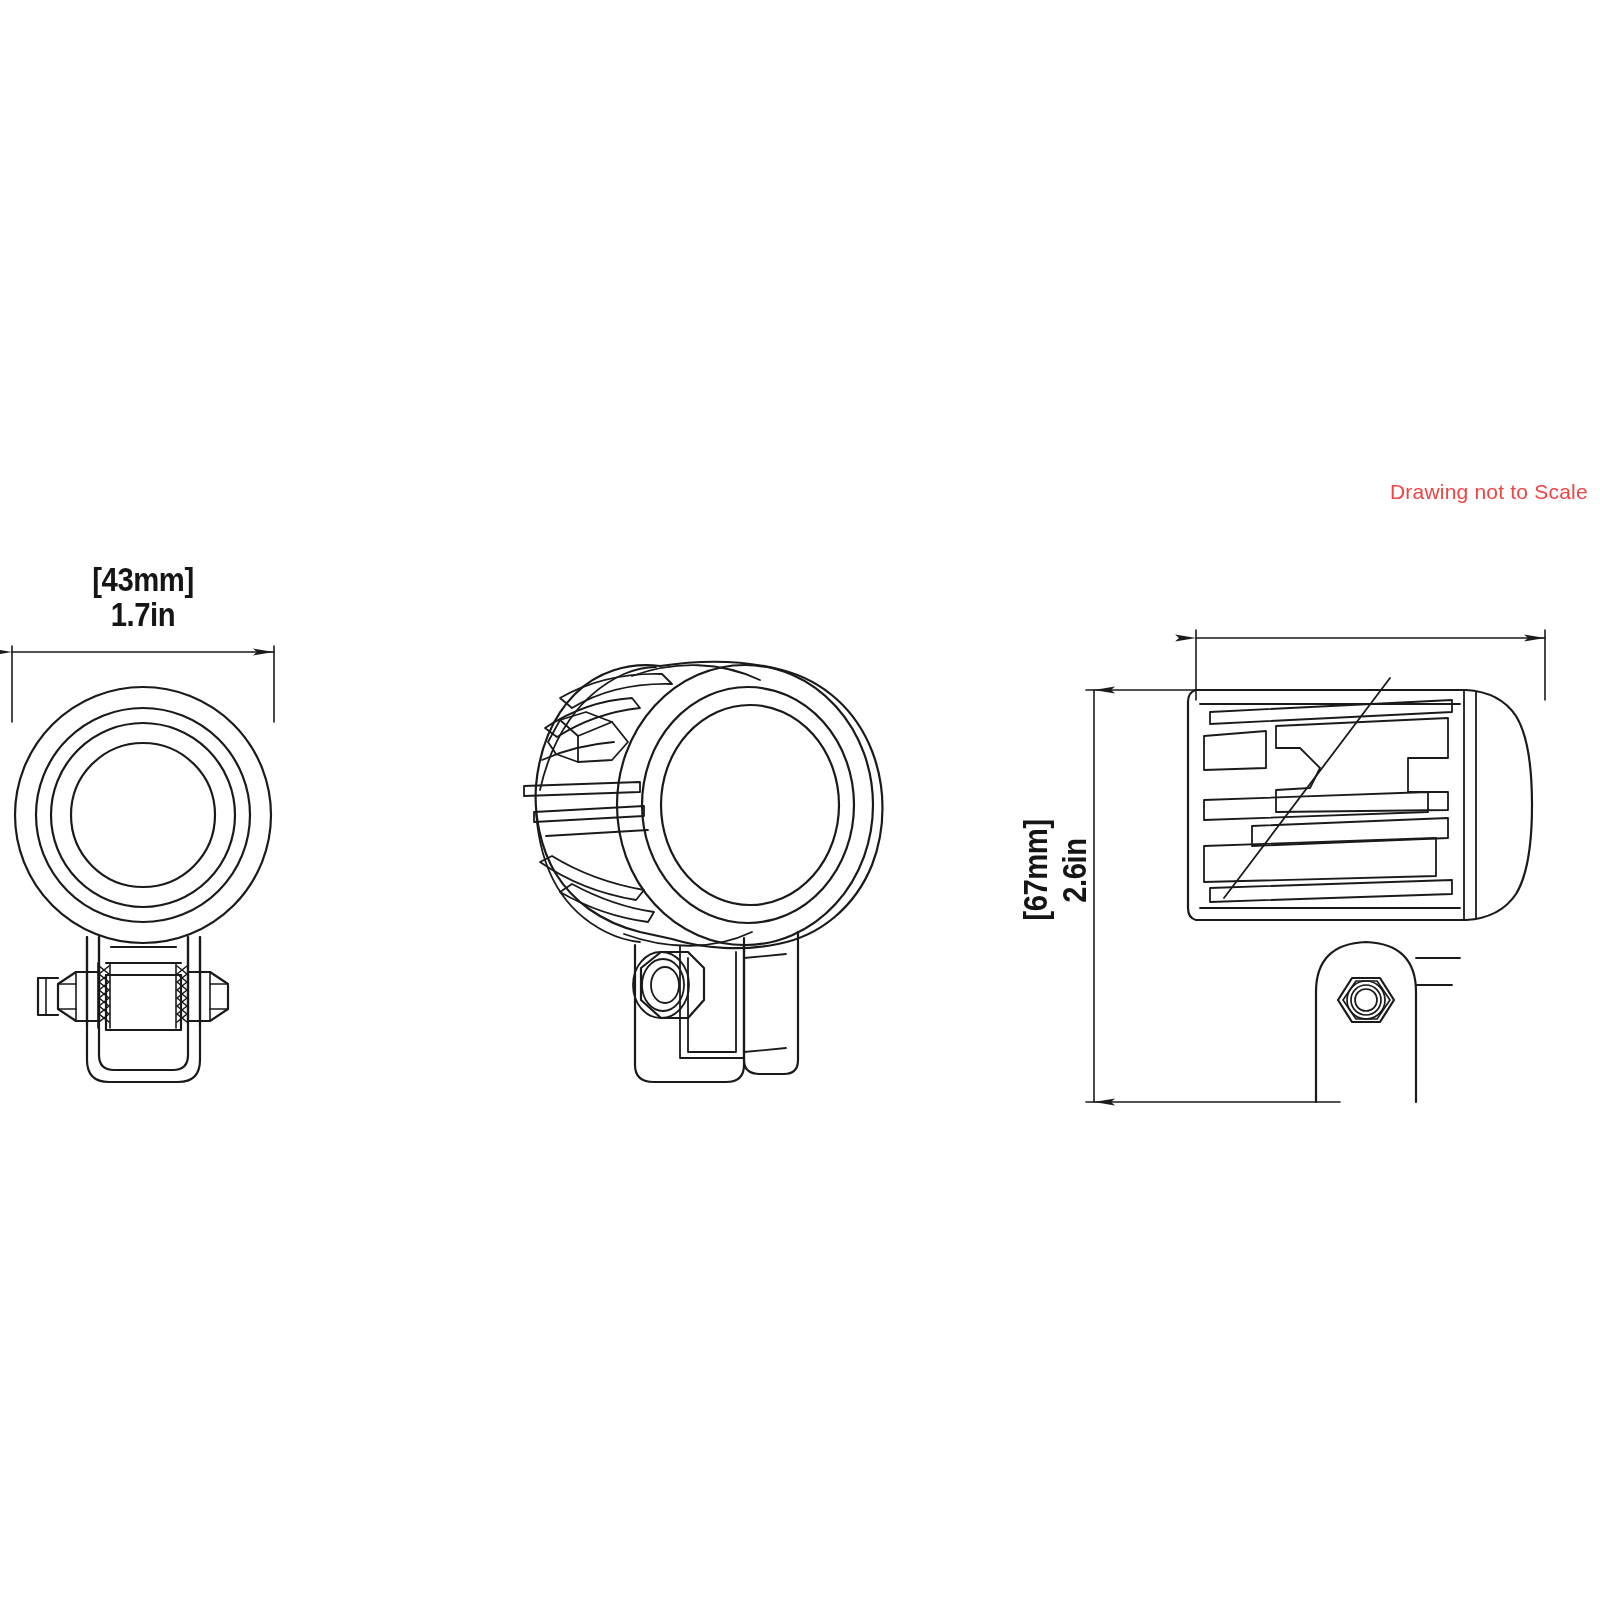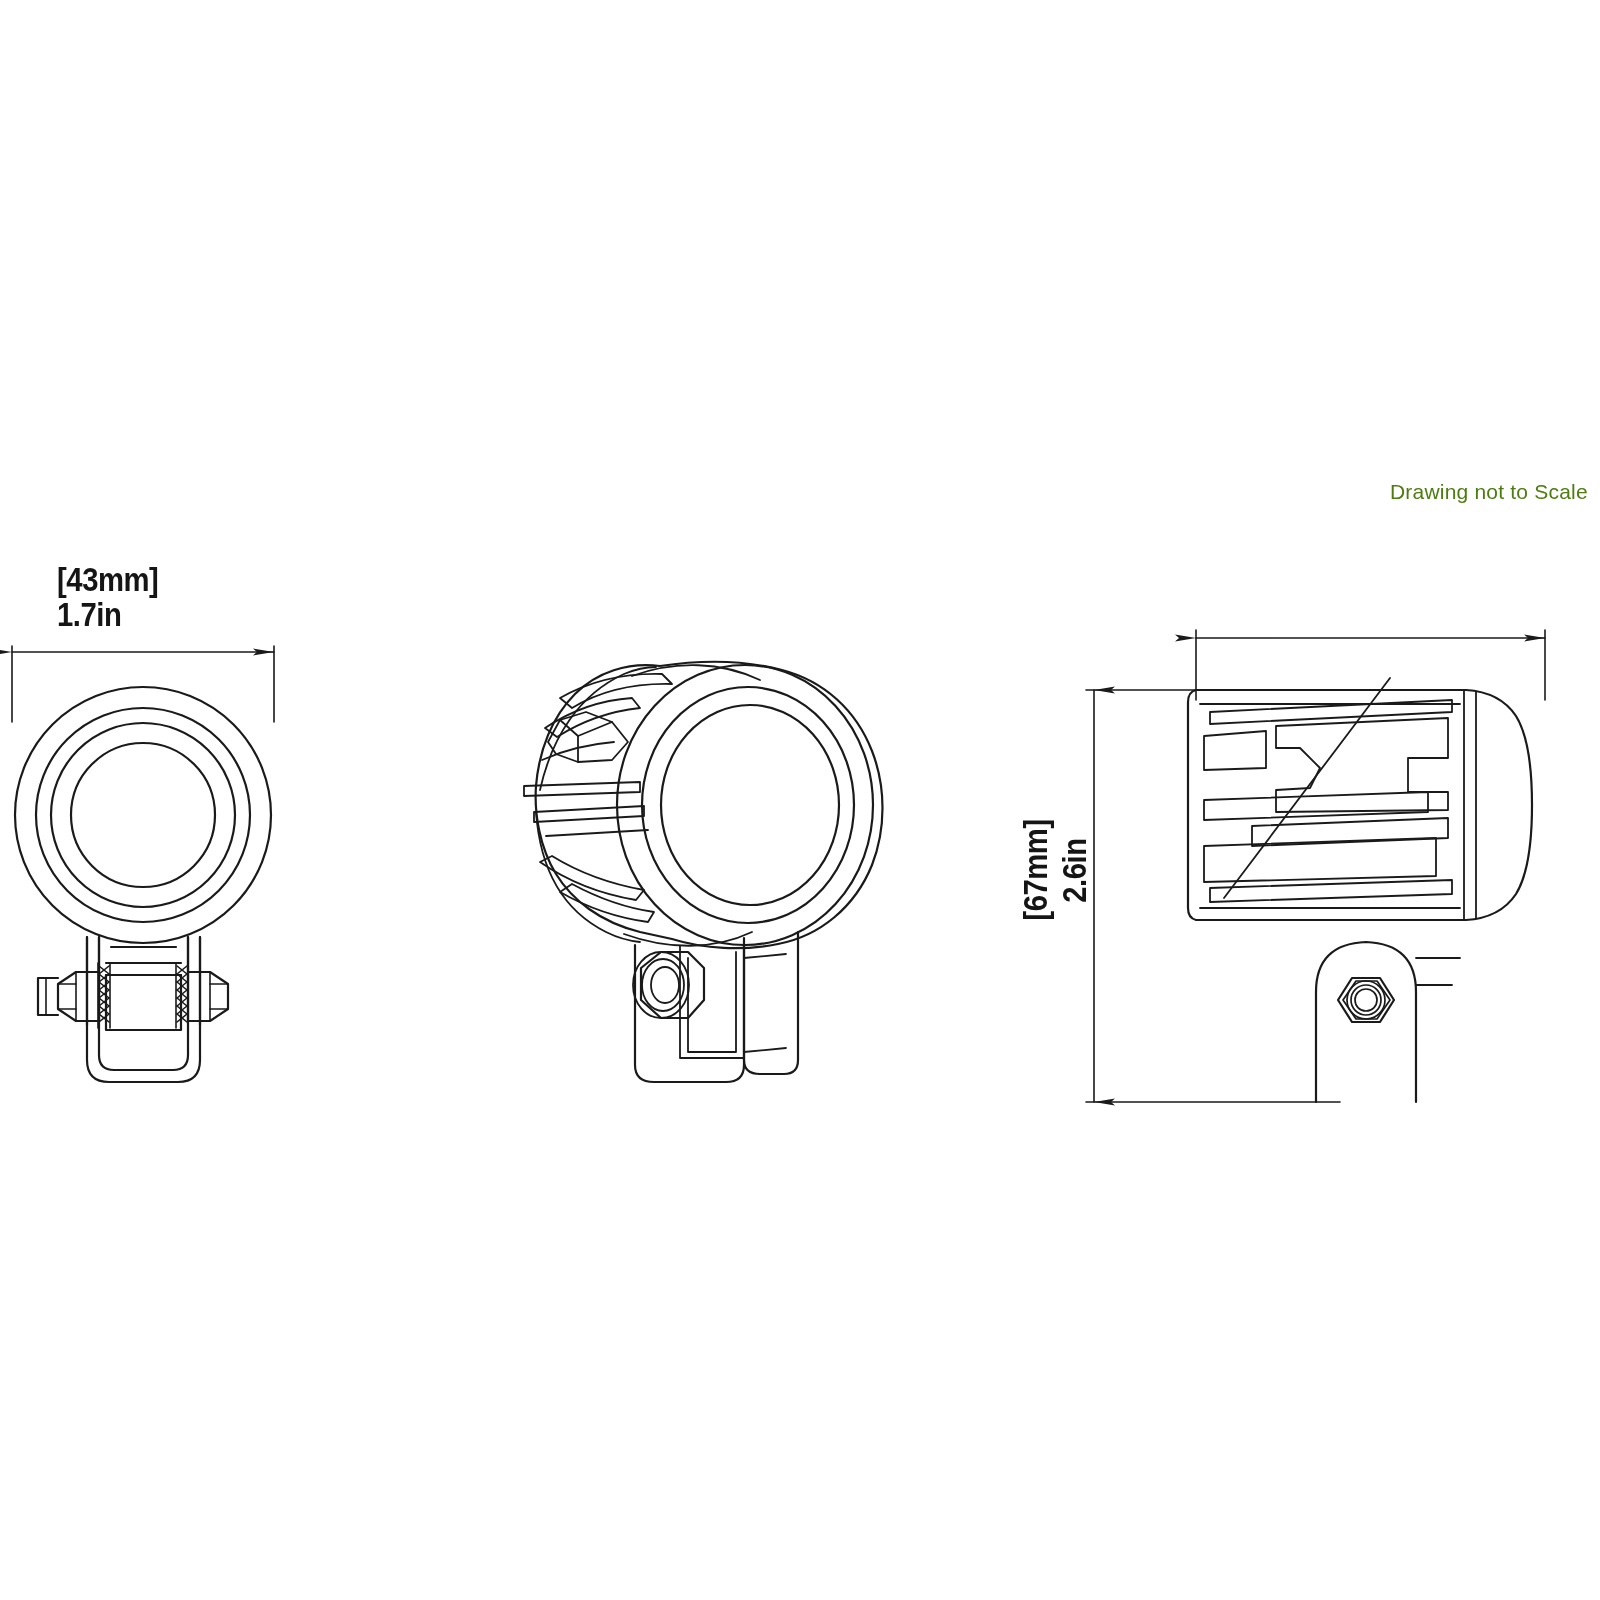--- a/index.html
+++ b/index.html
@@ -21,26 +21,27 @@
     position: absolute;
     left: 0;
     top: 0;
     width: 1600px;
     height: 1600px;
   }
   .note-text {
     position: absolute;
     font-family: "Liberation Sans", sans-serif;
     font-size: 21px;
-    color: #4d7c0f;
+    color: #ef4444;
     white-space: nowrap;
     letter-spacing: 0.2px;
   }
   .dim-stack {
     position: absolute;
+    text-align: center;
     line-height: 1.02;
   }
   .dim-stack .l1, .dim-stack .l2 {
     font-family: "Liberation Sans", sans-serif;
     font-size: 34px;
     font-weight: 600;
     color: #151515;
     white-space: nowrap;
     display: block;
     letter-spacing: -0.5px;

